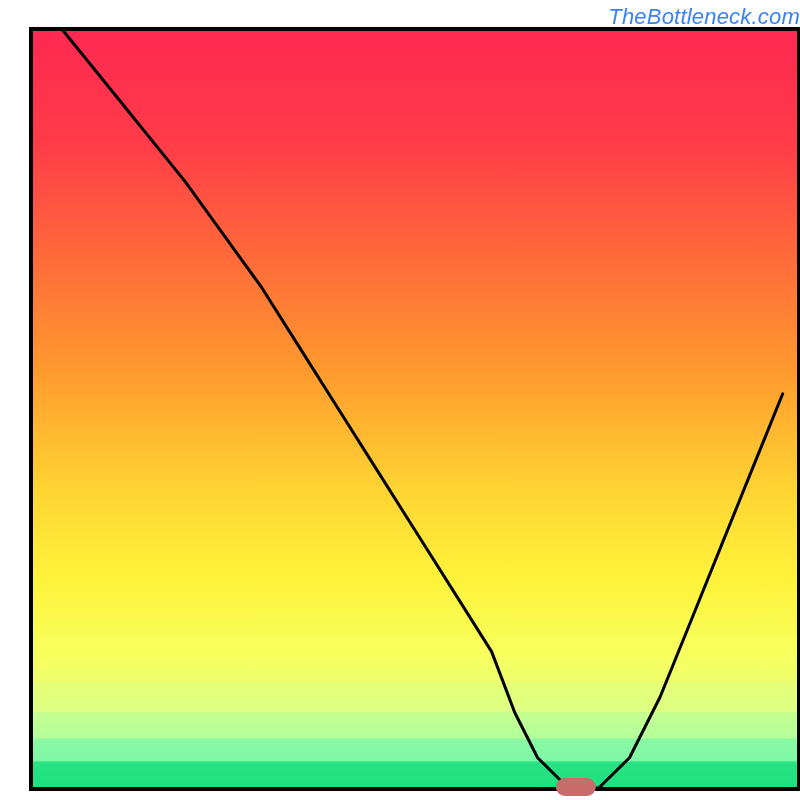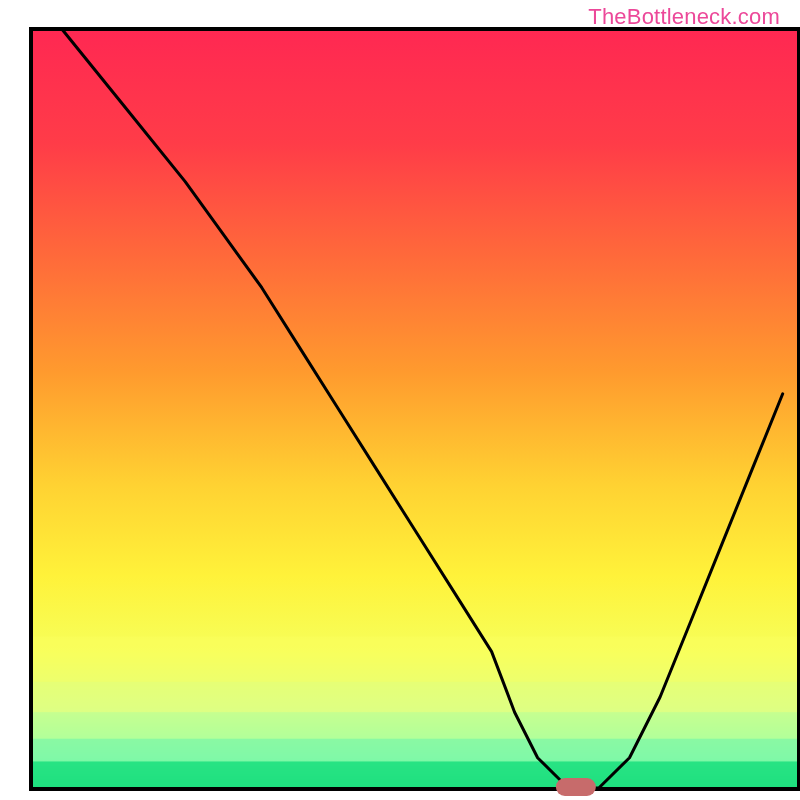--- a/index.html
+++ b/index.html
@@ -11,25 +11,26 @@
     background: #fff;
   }
   .container {
     position: relative;
     width: 800px;
     height: 800px;
   }
   .watermark {
     position: absolute;
     top: 4px;
-    right: 20px;
-    color: #ec4899;
+    right: 0;
+    color: #3b82f6;
     font-size: 22px;
     font-weight: 500;
     letter-spacing: 0.2px;
+    font-style: italic;
   }
   svg {
     display: block;
   }
 </style>
 </head>
 <body>
 
 <div class="container">
   <div class="watermark">TheBottleneck.com</div>

